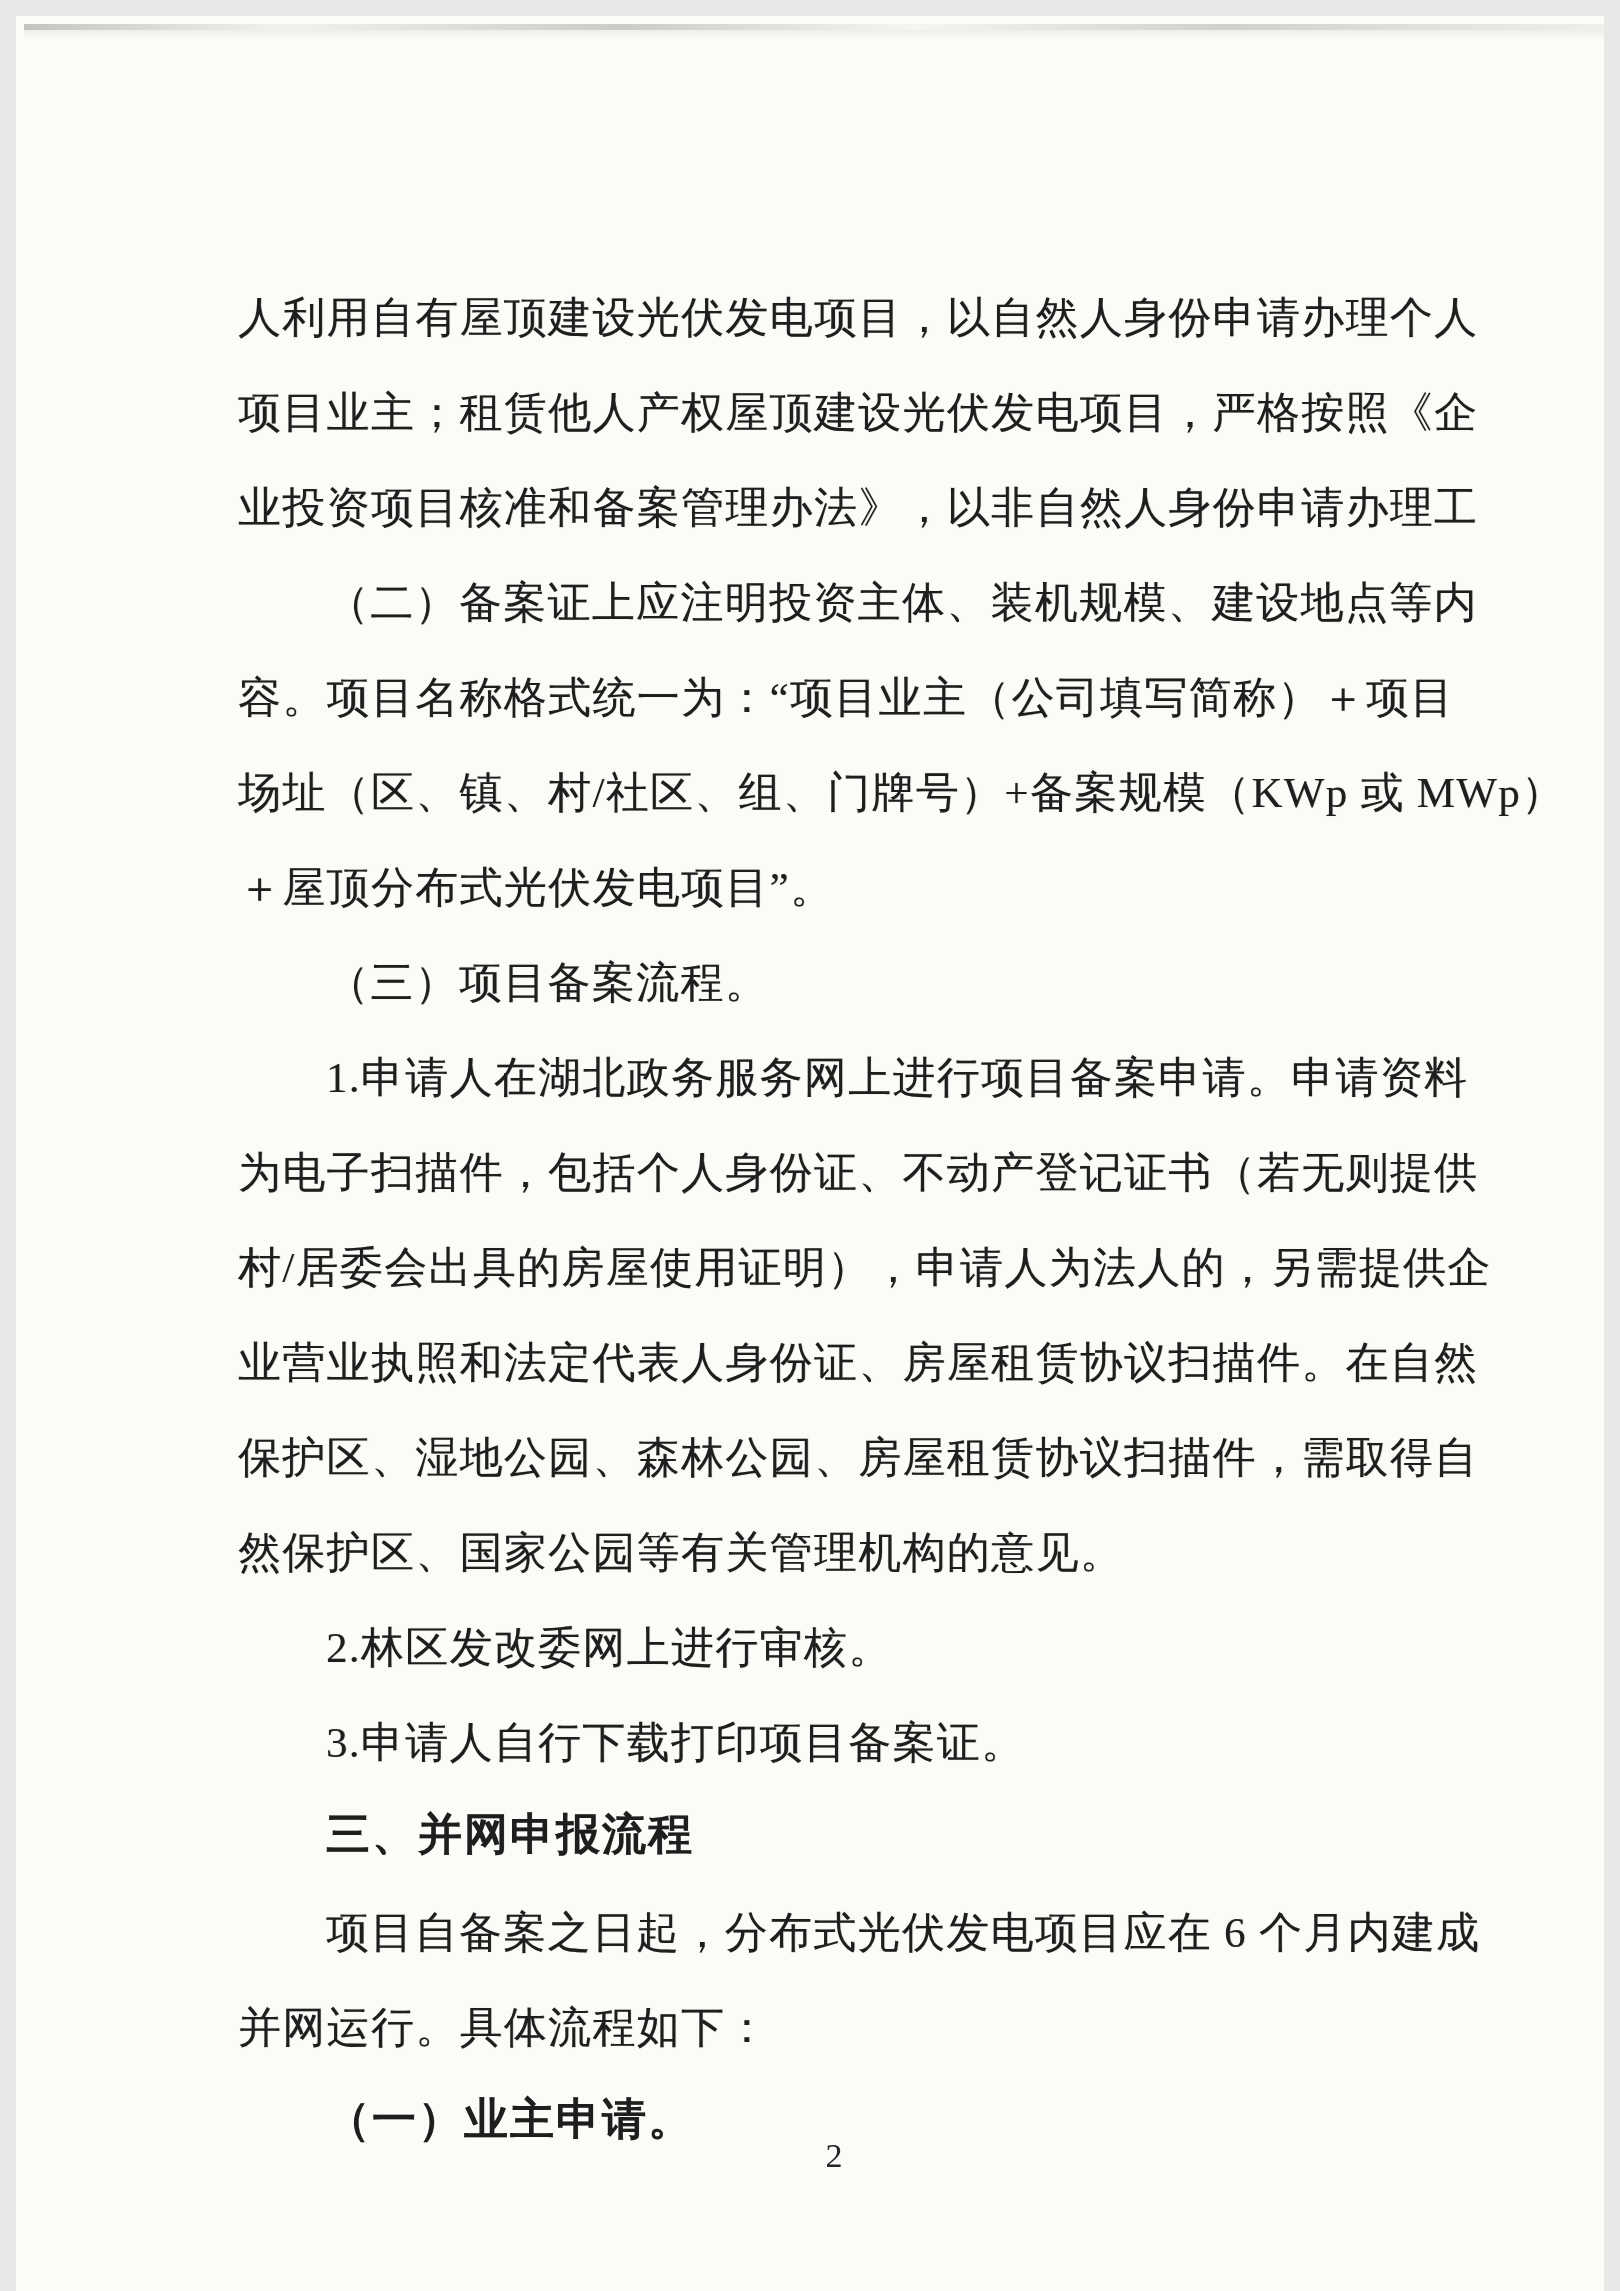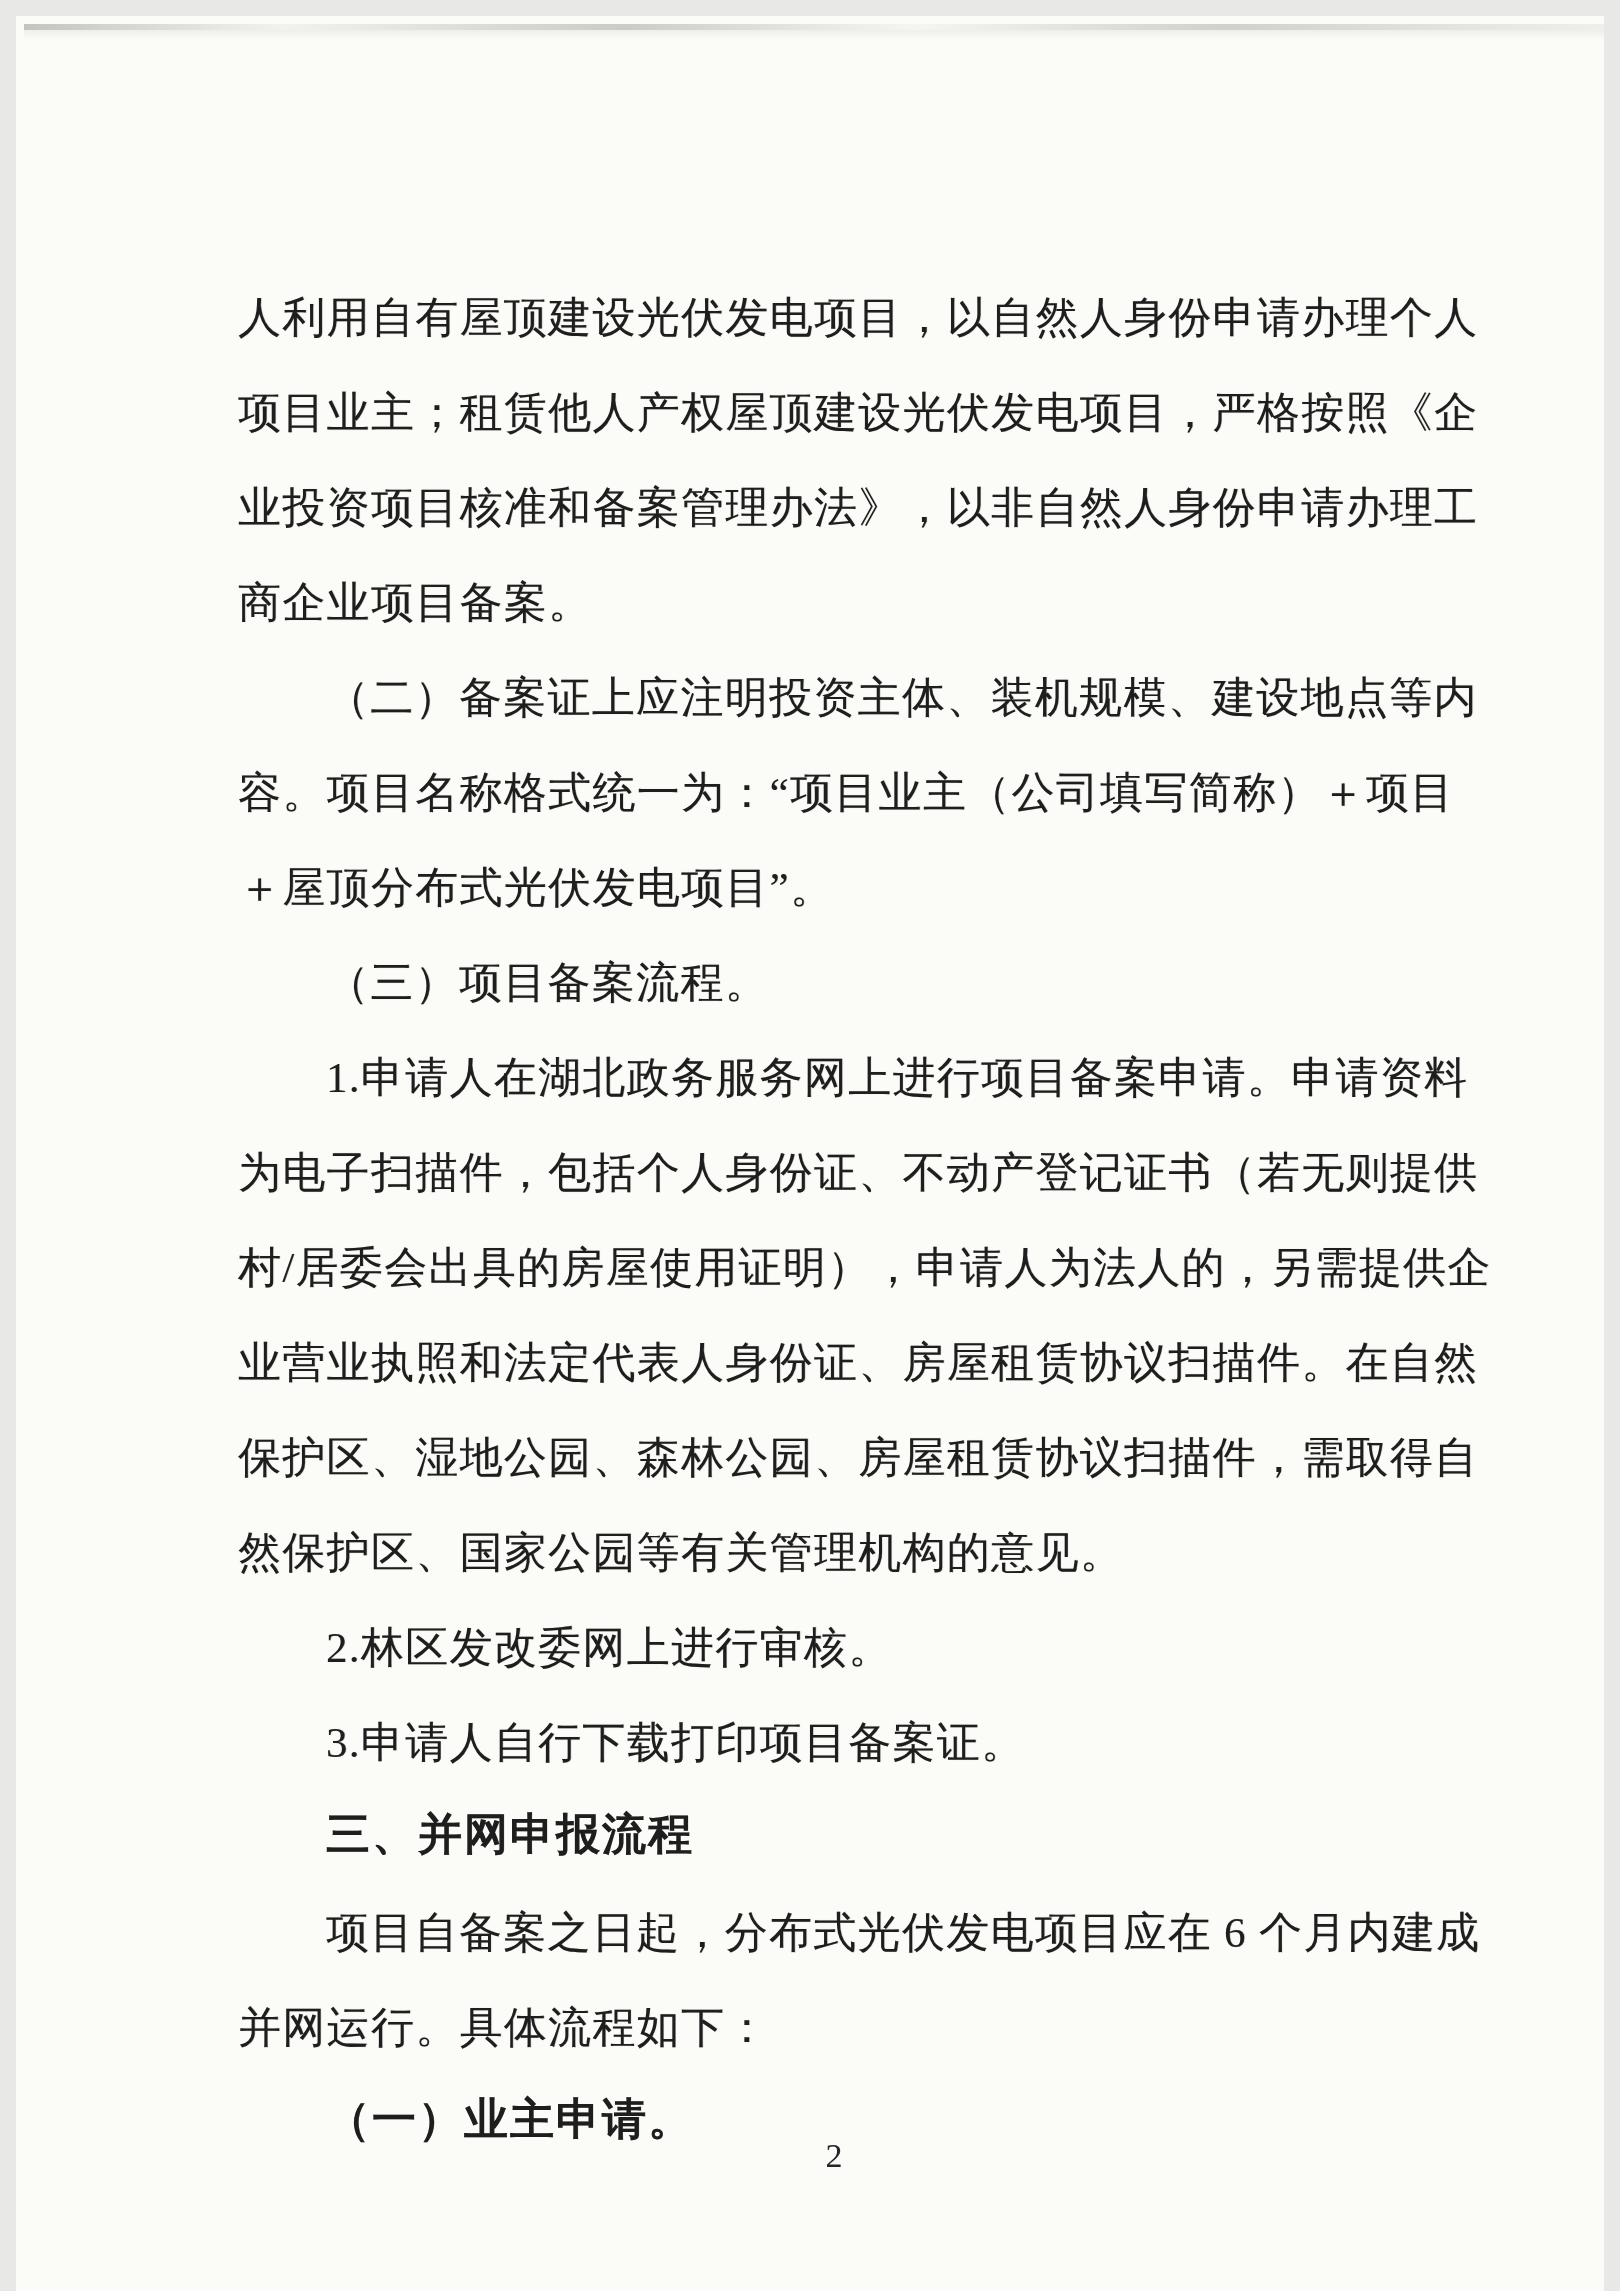--- a/index.html
+++ b/index.html
@@ -85,23 +85,23 @@
 
 <div class="page" style="background: rgb(251, 251, 248); color: rgb(30, 30, 30);">
   <div class="scan-edge"></div>
   <div class="scan-edge-fade"></div>
 
   <main class="content" id="doc-body">
 
   <div class="line">人利用自有屋顶建设光伏发电项目，以自然人身份申请办理个人</div>
       <div class="line">项目业主；租赁他人产权屋顶建设光伏发电项目，严格按照《企</div>
       <div class="line">业投资项目核准和备案管理办法》，以非自然人身份申请办理工</div>
-      <div class="line">商企业项目备案。</div>
       <div class="line indent">（二）备案证上应注明投资主体、装机规模、建设地点等内</div>
       <div class="line">容。项目名称格式统一为：“项目业主（公司填写简称）＋项目</div>
+      <div class="line">场址（区、镇、村/社区、组、门牌号）+备案规模（KWp 或 MWp）</div>
       <div class="line">＋屋顶分布式光伏发电项目”。</div>
       <div class="line indent">（三）项目备案流程。</div>
       <div class="line indent">1.申请人在湖北政务服务网上进行项目备案申请。申请资料</div>
       <div class="line">为电子扫描件，包括个人身份证、不动产登记证书（若无则提供</div>
       <div class="line">村/居委会出具的房屋使用证明），申请人为法人的，另需提供企</div>
       <div class="line">业营业执照和法定代表人身份证、房屋租赁协议扫描件。在自然</div>
       <div class="line">保护区、湿地公园、森林公园、房屋租赁协议扫描件，需取得自</div>
       <div class="line">然保护区、国家公园等有关管理机构的意见。</div>
       <div class="line indent">2.林区发改委网上进行审核。</div>
       <div class="line indent">3.申请人自行下载打印项目备案证。</div>

